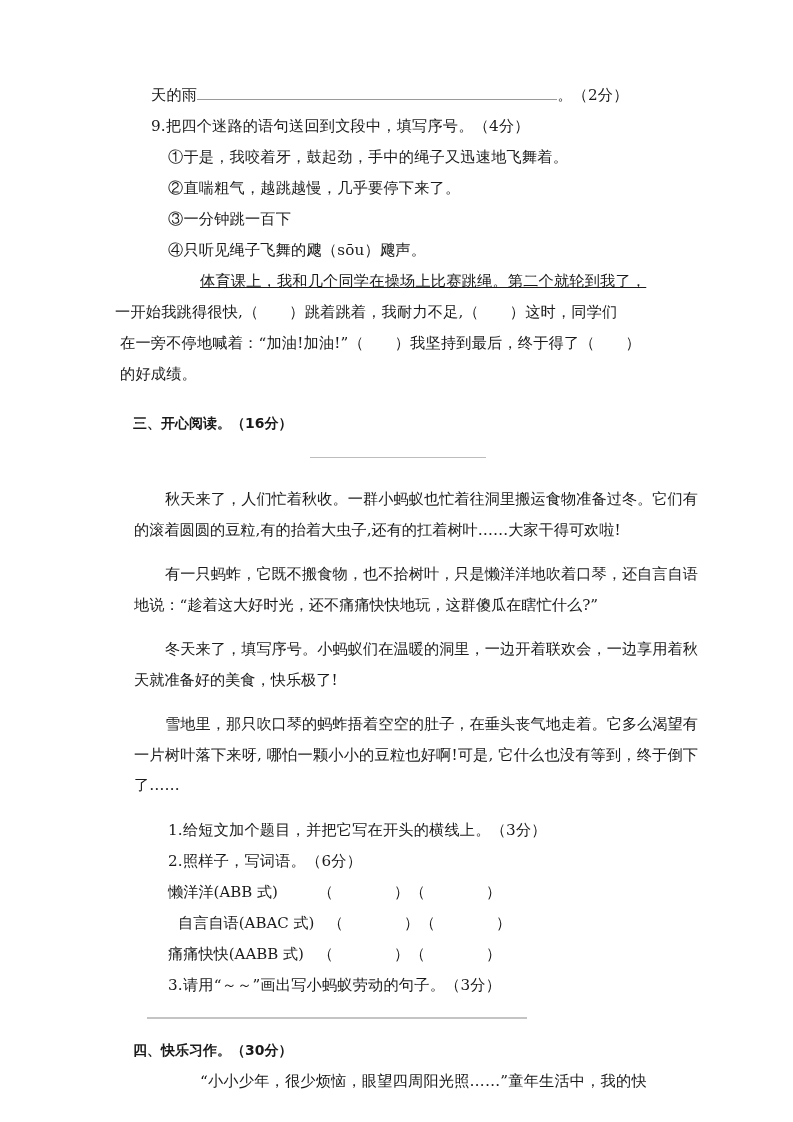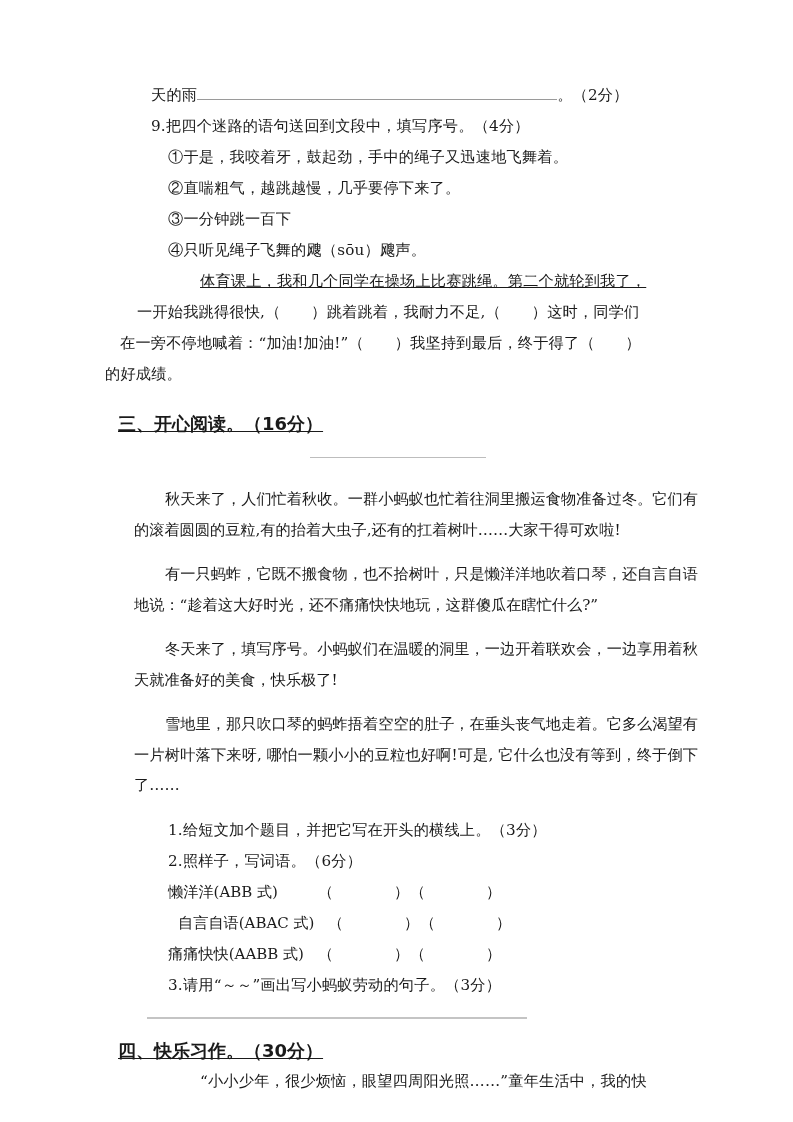--- a/index.html
+++ b/index.html
@@ -38,25 +38,24 @@
     white-space: nowrap;
     letter-spacing: 0.2px;
   }
   .ind-item    { margin-left: 63px; }
   .ind-sub     { margin-left: 63px; }
 
   
   .section-heading {
     font-family: "DejaVu Sans", "Liberation Sans", sans-serif;
     font-weight: bold;
-    font-size: 18px;
+    font-size: 14px;
     line-height: 31px;
-    margin-left: 13px;
+    margin-left: 28px;
     white-space: nowrap;
-    text-decoration: underline;
   }
 
   
   .blank-inline {
     display: inline-block;
     border-bottom: 1.2px solid #9a9a9a;
     vertical-align: baseline;
     height: 15px;
   }
 
@@ -141,23 +140,23 @@
     </div>
 
     <div class="line" style="margin-left:46px;">9.把四个迷路的语句送回到文段中，填写序号。（4分）</div>
 
     <div class="line ind-item">①于是，我咬着牙，鼓起劲，手中的绳子又迅速地飞舞着。</div>
     <div class="line ind-item">②直喘粗气，越跳越慢，几乎要停下来了。</div>
     <div class="line ind-item">③一分钟跳一百下</div>
     <div class="line ind-item">④只听见绳子飞舞的飕（sōu）飕声。</div>
 
     <div class="line" style="margin-left:95px;text-decoration:underline;">体育课上，我和几个同学在操场上比赛跳绳。第二个就轮到我了，</div>
-    <div class="line" style="margin-left:32px;">一开始我跳得很快,（　　）跳着跳着，我耐力不足,（　　）这时，同学们</div>
+    <div class="line" style="margin-left:10px;">一开始我跳得很快,（　　）跳着跳着，我耐力不足,（　　）这时，同学们</div>
     <div class="line" style="margin-left:15px;">在一旁不停地喊着：“加油!加油!”（　　）我坚持到最后，终于得了（　　）</div>
-    <div class="line" style="">的好成绩。</div>
+    <div class="line" style="margin-left:15px;">的好成绩。</div>
 
     <div style="height:18px;"></div>
 
     <div class="section-heading">三、开心阅读。（16分）</div>
 
     <div class="title-blank-row">
       <div class="title-blank"></div>
     </div>
 
     <div class="passage">

